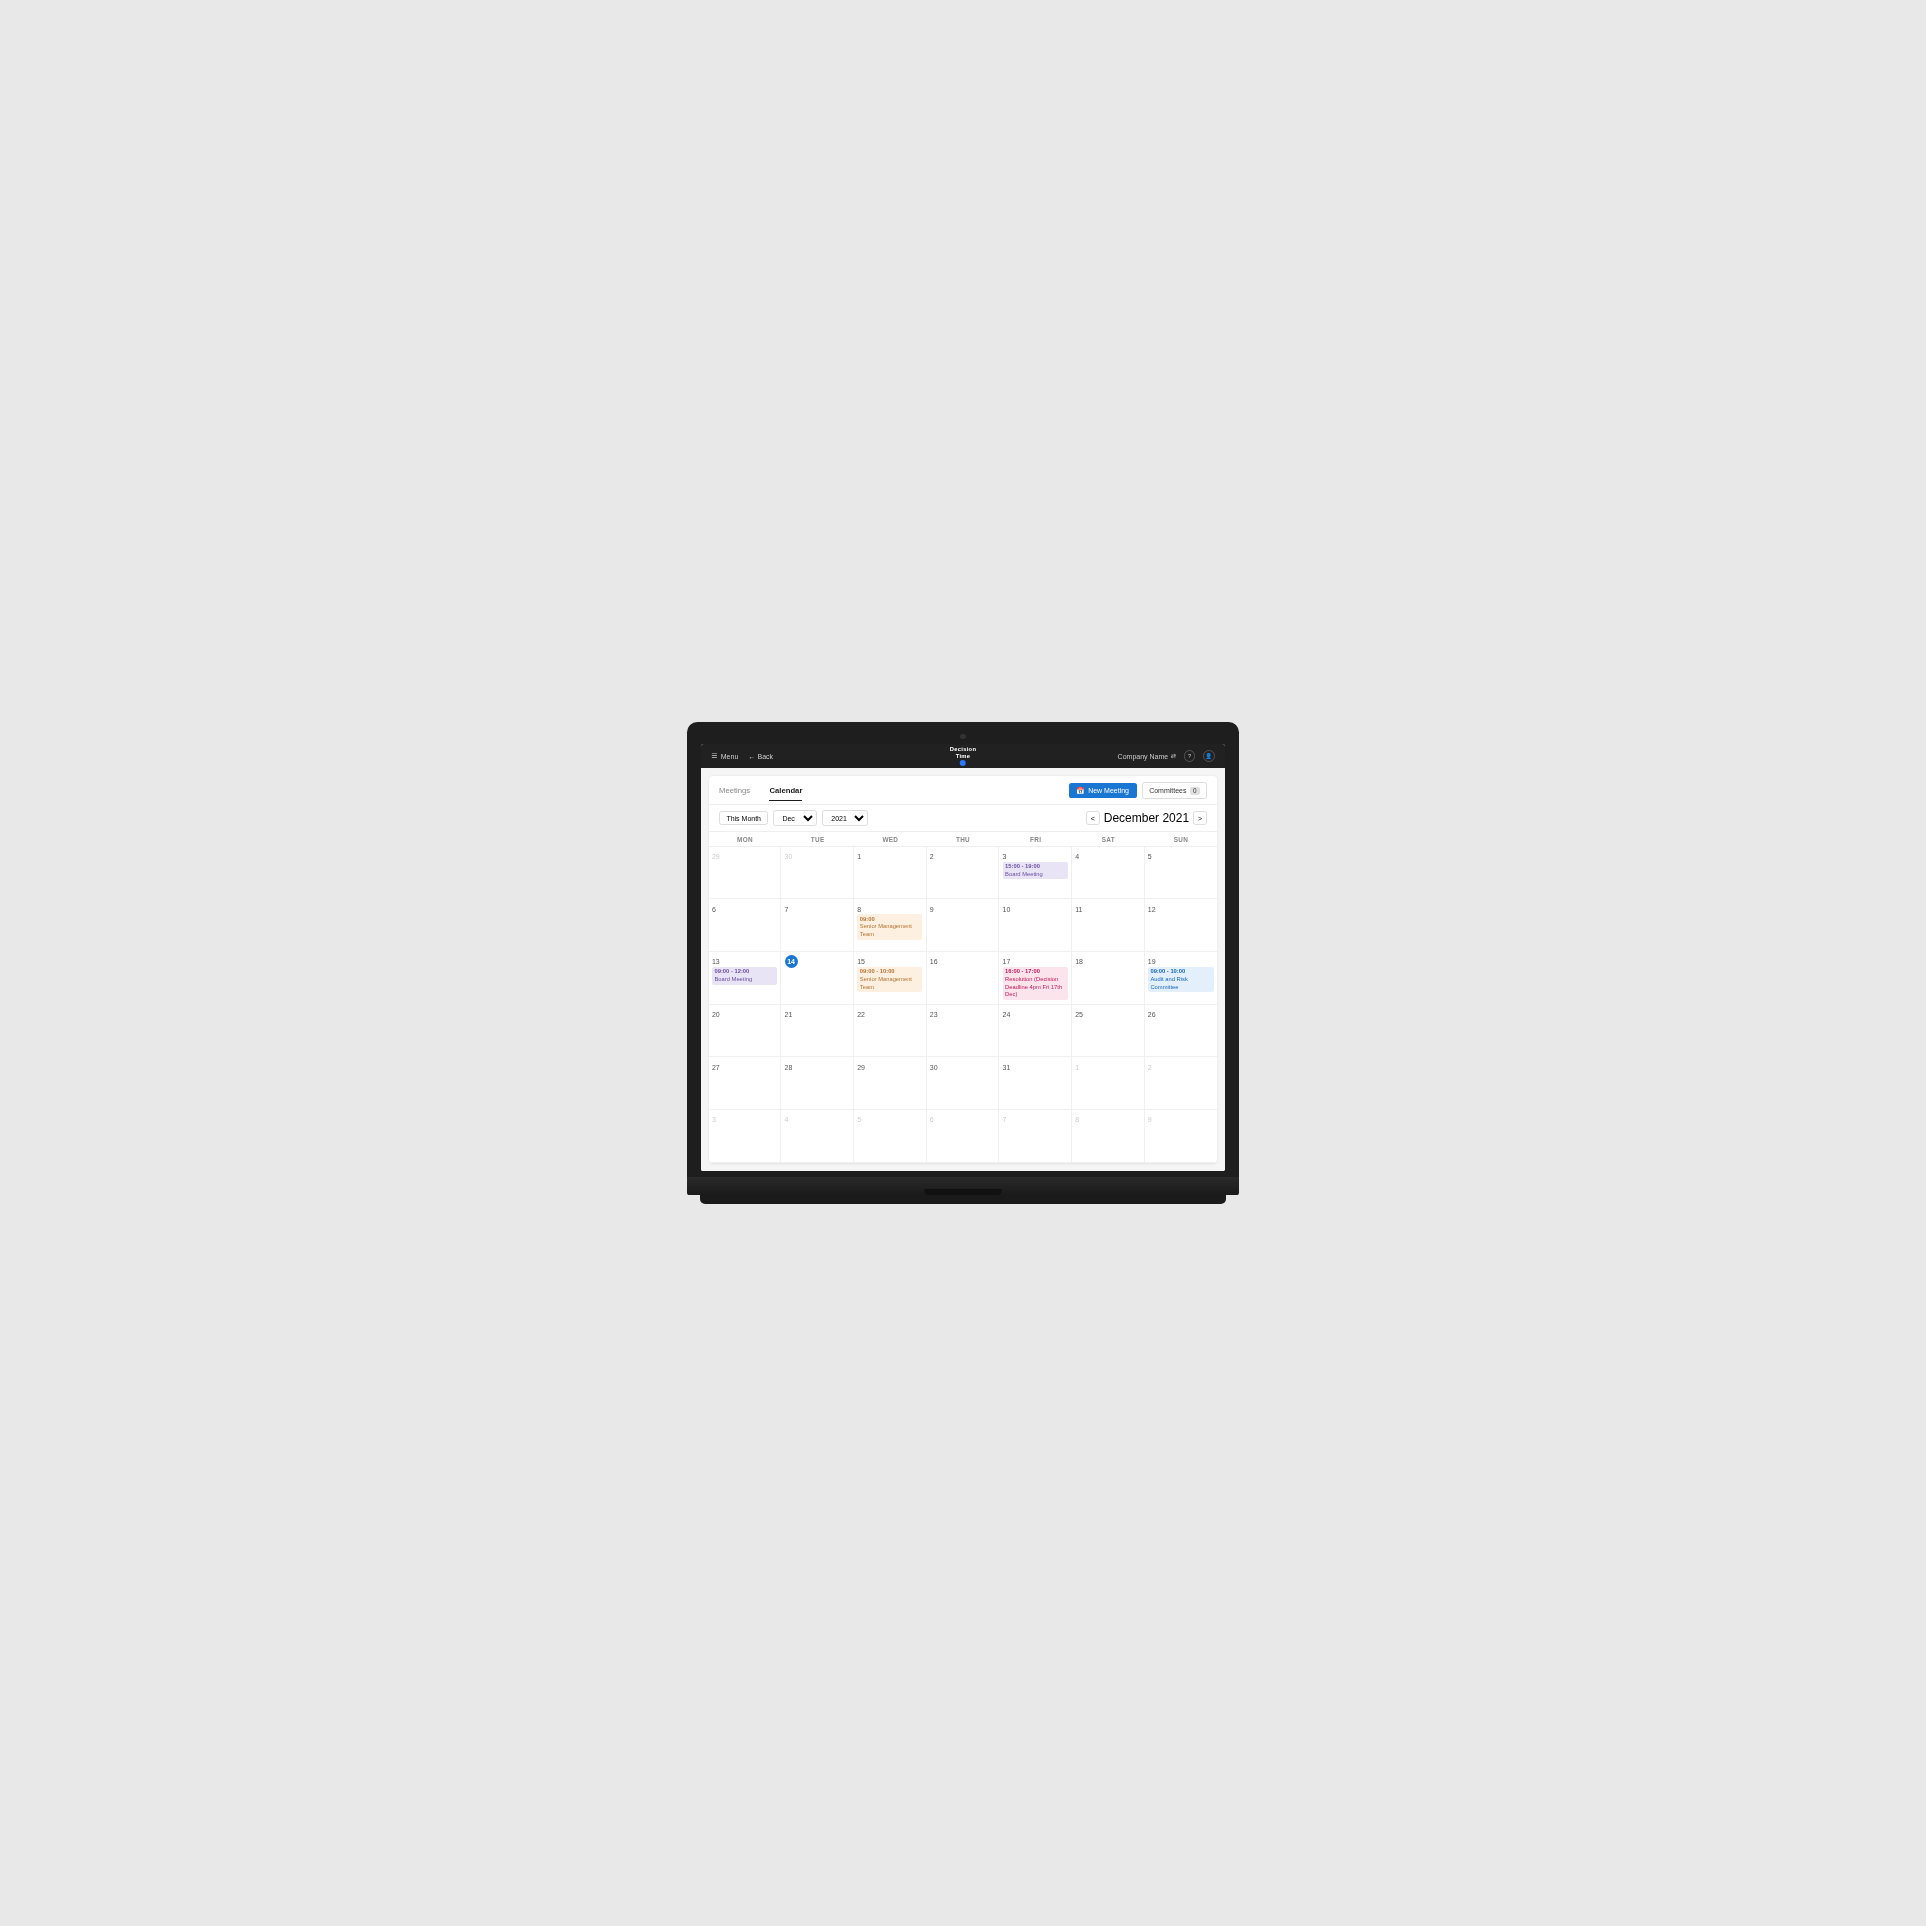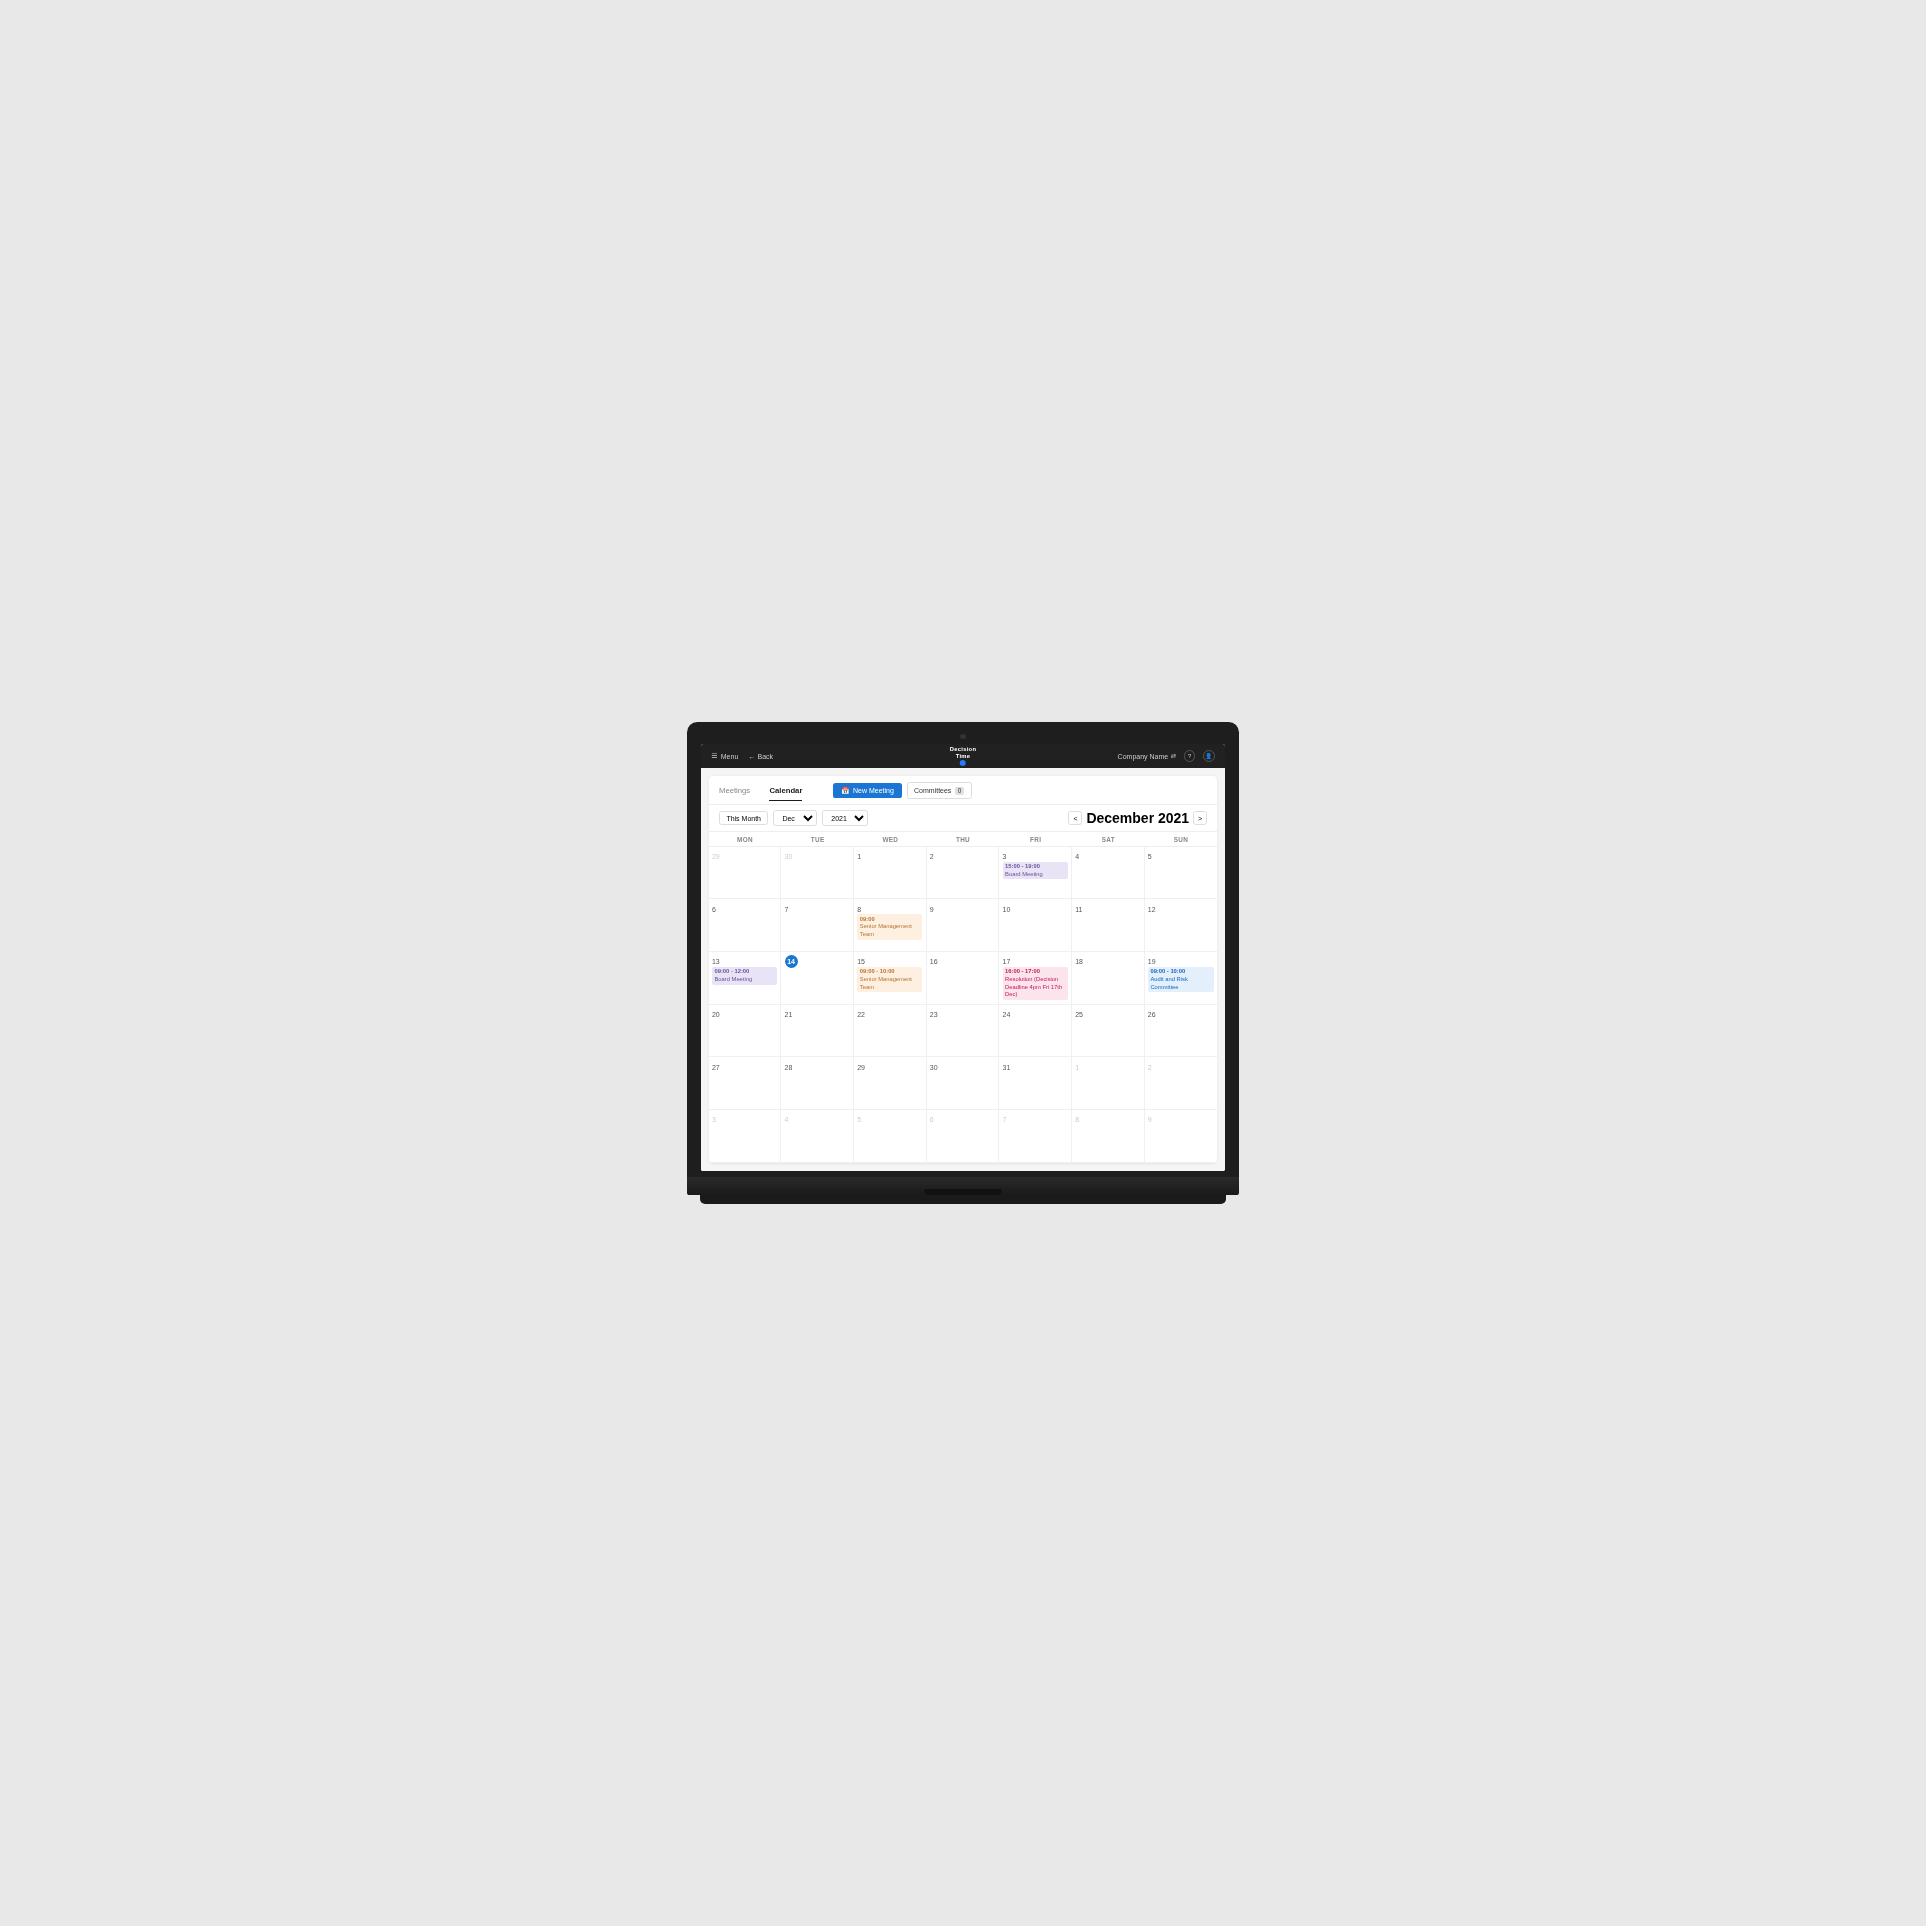--- a/index.html
+++ b/index.html
@@ -160,21 +160,21 @@
     .content-card {
       background: #fff;
       border-radius: 3.9px;
       box-shadow: 0 0.6px 2.6px rgba(0,0,0,0.08);
     }
 
     
     .meetings-header {
       display: flex;
       align-items: center;
-      justify-content: flex-start;
+      justify-content: space-between;
       padding: 6.4px 10.3px 0 10.3px;
       border-bottom: 0.6px solid #eee;
       gap: 31px;
     }
 
     .meetings-tabs {
       display: flex;
       align-items: center;
       gap: 10.3px;
     }
@@ -268,22 +268,22 @@
       width: 14px;
       height: 14px;
       display: flex;
       align-items: center;
       justify-content: center;
       cursor: pointer;
       font-size: 7px;
     }
 
     .calendar-month-label {
-      font-size: 14px;
-      font-weight: 700;
+      font-size: 12px;
+      font-weight: 400;
       min-width: 71px;
       text-align: center;
     }
 
     
     .calendar-grid {
       width: 100%;
     }
 
     .calendar-header-row {

